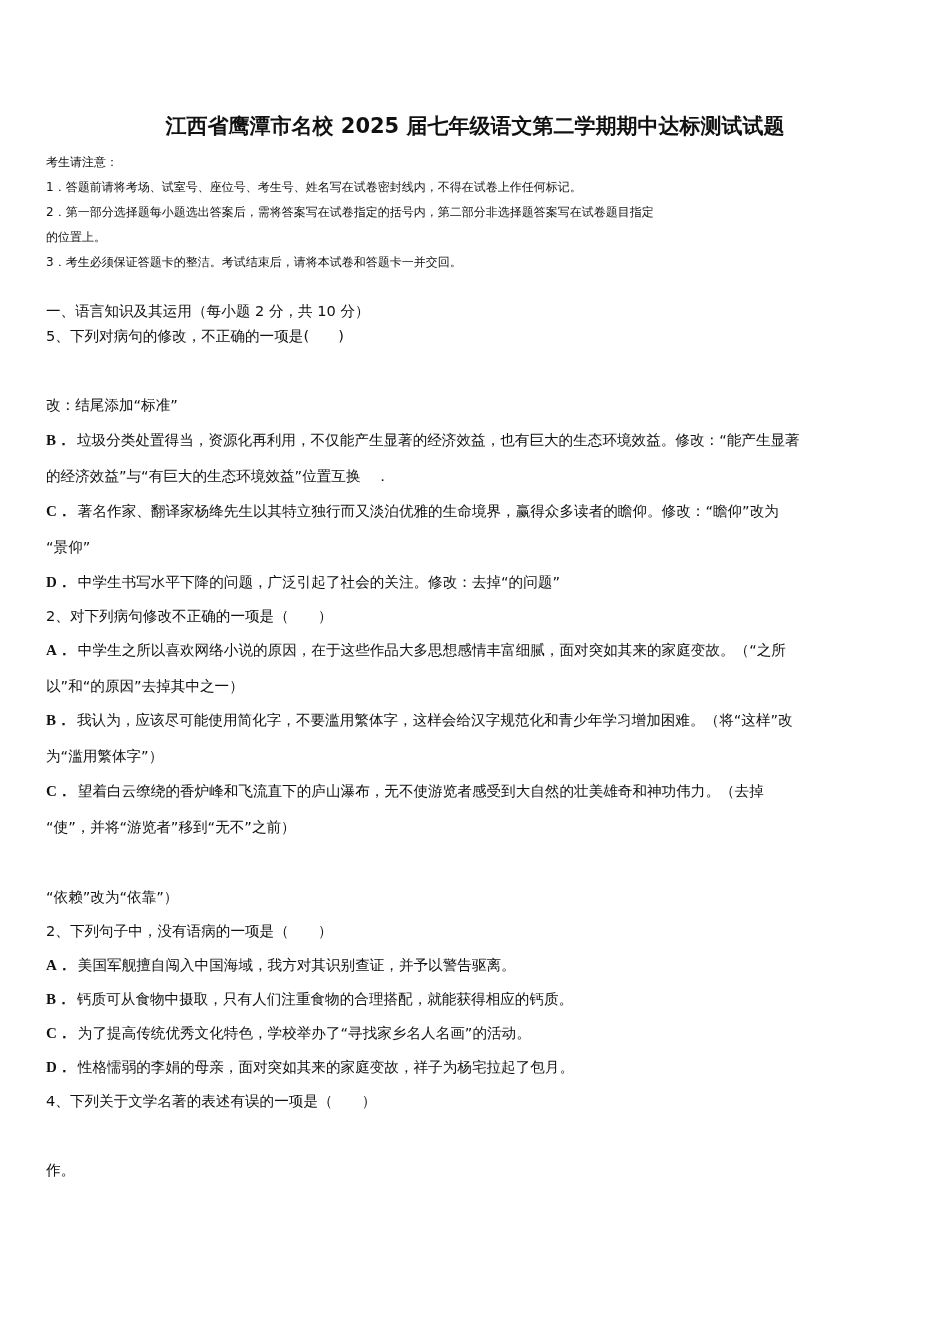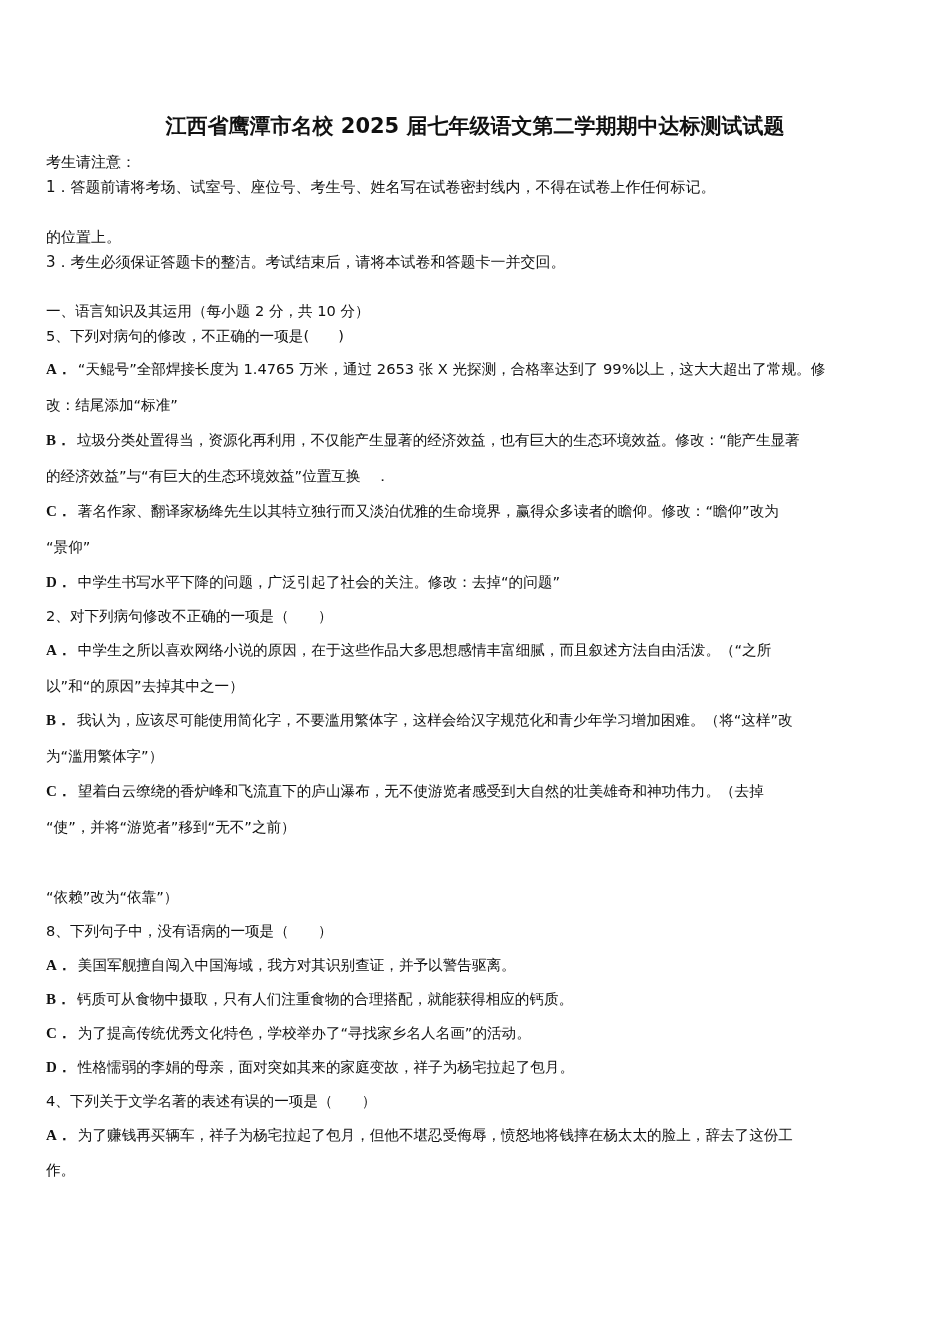--- a/index.html
+++ b/index.html
@@ -11,85 +11,80 @@
   .page { position: absolute; left: 0; top: 0; width: 950px; height: 1344px; }
   .title {
     position: absolute; left: 0; right: 0; top: 112px;
     text-align: center; font-size: 21px; font-weight: bold; letter-spacing: 0px;
     font-family: "DejaVu Sans", sans-serif;
   }
   .line {
     position: absolute; left: 46px; right: 40px;
     font-size: 14.6px; white-space: nowrap; line-height: 20px;
   }
-  .notice { font-size: 15px; }
+  .notice { font-size: 12px; }
   .opt-letter {
     font-family: "Liberation Serif", "DejaVu Serif", serif;
     font-weight: bold; font-size: 15px; margin-right: 6px;
   }
 </style>
 </head>
 <body>
 
 <div class="page">
 
   <div class="title">江西省鹰潭市名校 2025 届七年级语文第二学期期中达标测试试题</div>
 
   <div class="line notice" style="top:152px">考生请注意：</div>
   <div class="line notice" style="top:177px">1．答题前请将考场、试室号、座位号、考生号、姓名写在试卷密封线内，不得在试卷上作任何标记。</div>
+  <div class="line notice" style="top:202px">2．第一部分选择题每小题选出答案后，需将答案写在试卷指定的括号内，第二部分非选择题答案写在试卷题目指定</div>
   <div class="line notice" style="top:227px">的位置上。</div>
   <div class="line notice" style="top:252px">3．考生必须保证答题卡的整洁。考试结束后，请将本试卷和答题卡一并交回。</div>
 
   <div class="line" style="top:301px">一、语言知识及其运用（每小题 2 分，共 10 分）</div>
 
   <div class="line" style="top:326px">5、下列对病句的修改，不正确的一项是(　　)</div>
-  <div class="line" style="top:359px">
-    <span class="opt-letter">A．</span><span>“天鲲号”全部焊接长度为 1.4765 万米，通过 2653 张 X 光探测，合格率达到了 99%以上，这大大超出了常规。修</span>
-  </div>
   <div class="line" style="top:395px">改：结尾添加“标准”</div>
   <div class="line" style="top:466px">的经济效益”与“有巨大的生态环境效益”位置互换　．</div>
   <div class="line" style="top:430px">
     <span class="opt-letter">B．</span><span>垃圾分类处置得当，资源化再利用，不仅能产生显著的经济效益，也有巨大的生态环境效益。修改：“能产生显著</span>
   </div>
   <div class="line" style="top:501px">
     <span class="opt-letter">C．</span><span>著名作家、翻译家杨绛先生以其特立独行而又淡泊优雅的生命境界，赢得众多读者的瞻仰。修改：“瞻仰”改为</span>
   </div>
   <div class="line" style="top:537px">“景仰”</div>
   <div class="line" style="top:572px">
     <span class="opt-letter">D．</span><span>中学生书写水平下降的问题，广泛引起了社会的关注。修改：去掉“的问题”</span>
   </div>
 
   <div class="line" style="top:606px">2、对下列病句修改不正确的一项是（　　）</div>
   <div class="line" style="top:640px">
-    <span class="opt-letter">A．</span><span>中学生之所以喜欢网络小说的原因，在于这些作品大多思想感情丰富细腻，而且叙述方法自由活泼。（“之所</span>
+    <span class="opt-letter">A．</span><span>中学生之所以喜欢网络小说的原因，在于这些作品大多思想感情丰富细腻，面对突如其来的家庭变故。（“之所</span>
   </div>
   <div class="line" style="top:676px">以”和“的原因”去掉其中之一）</div>
   <div class="line" style="top:746px">为“滥用繁体字”）</div>
   <div class="line" style="top:710px">
     <span class="opt-letter">B．</span><span>我认为，应该尽可能使用简化字，不要滥用繁体字，这样会给汉字规范化和青少年学习增加困难。（将“这样”改</span>
   </div>
   <div class="line" style="top:781px">
     <span class="opt-letter">C．</span><span>望着白云缭绕的香炉峰和飞流直下的庐山瀑布，无不使游览者感受到大自然的壮美雄奇和神功伟力。（去掉</span>
   </div>
   <div class="line" style="top:817px">“使”，并将“游览者”移到“无不”之前）</div>
   <div class="line" style="top:887px">“依赖”改为“依靠”）</div>
 
-  <div class="line" style="top:921px">8、下列句子中，没有语病的一项是（　　）</div>
+  <div class="line" style="top:921px">2、下列句子中，没有语病的一项是（　　）</div>
   <div class="line" style="top:955px">
     <span class="opt-letter">A．</span><span>美国军舰擅自闯入中国海域，我方对其识别查证，并予以警告驱离。</span>
   </div>
   <div class="line" style="top:989px">
     <span class="opt-letter">B．</span><span>钙质可从食物中摄取，只有人们注重食物的合理搭配，就能获得相应的钙质。</span>
   </div>
   <div class="line" style="top:1023px">
     <span class="opt-letter">C．</span><span>为了提高传统优秀文化特色，学校举办了“寻找家乡名人名画”的活动。</span>
   </div>
   <div class="line" style="top:1057px">
     <span class="opt-letter">D．</span><span>性格懦弱的李娟的母亲，面对突如其来的家庭变故，祥子为杨宅拉起了包月。</span>
   </div>
 
   <div class="line" style="top:1091px">4、下列关于文学名著的表述有误的一项是（　　）</div>
-  <div class="line" style="top:1125px">
-    <span class="opt-letter">A．</span><span>为了赚钱再买辆车，祥子为杨宅拉起了包月，但他不堪忍受侮辱，愤怒地将钱摔在杨太太的脸上，辞去了这份工</span>
-  </div>
   <div class="line" style="top:1160px">作。</div>
 
 </div>
 
 </body></html>

